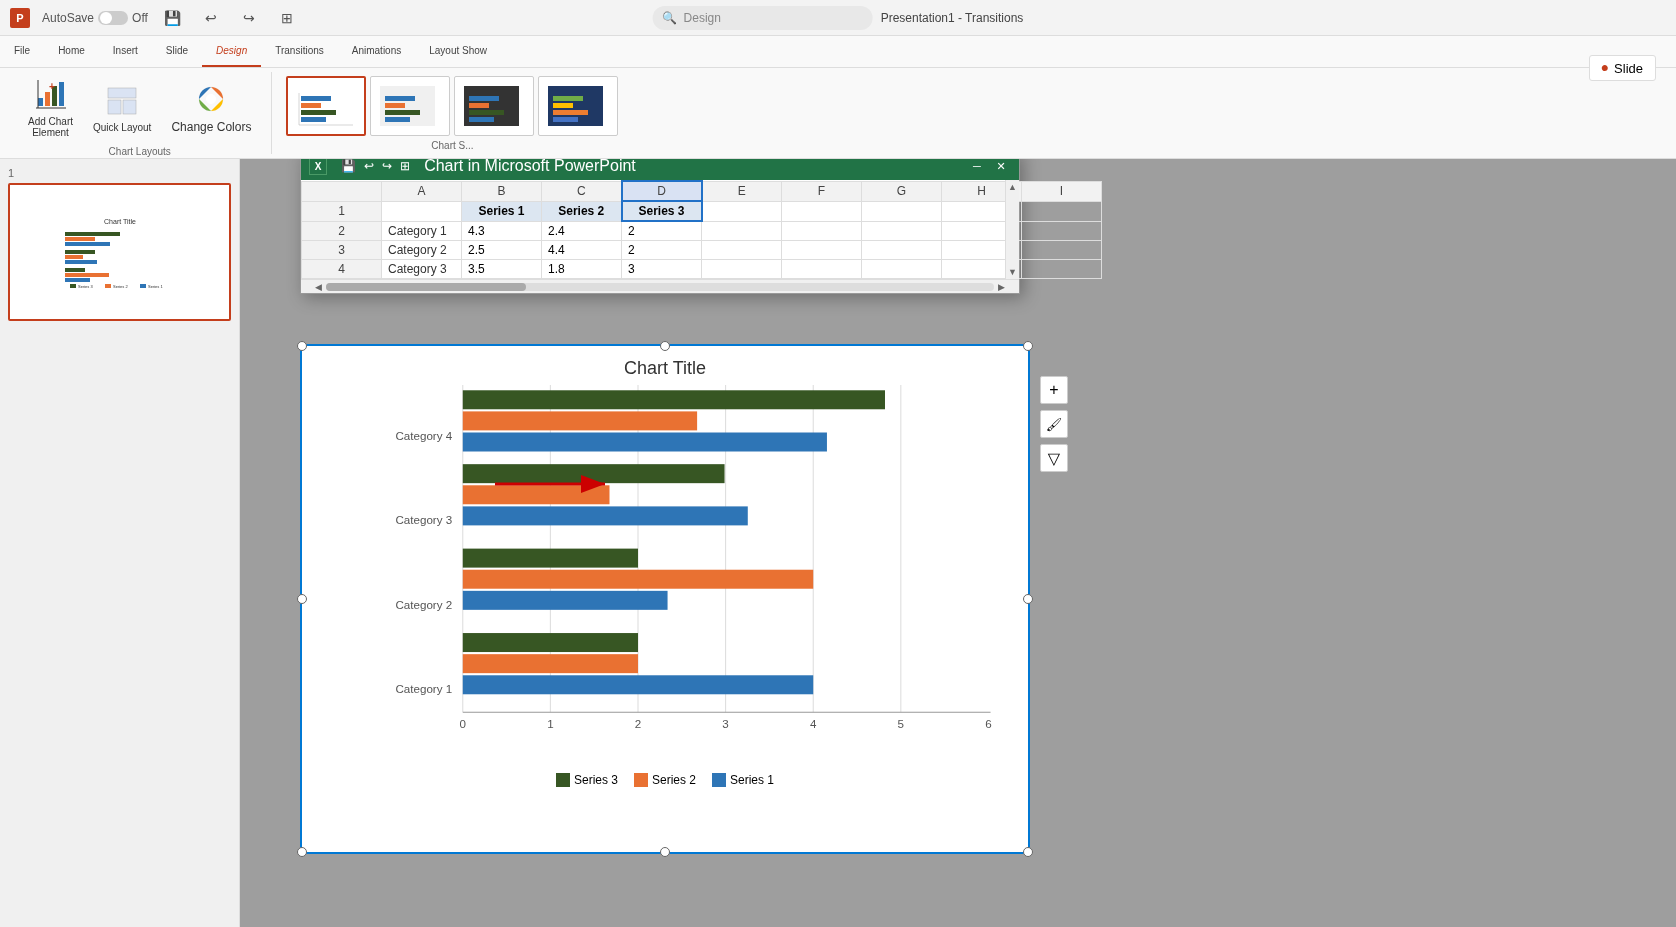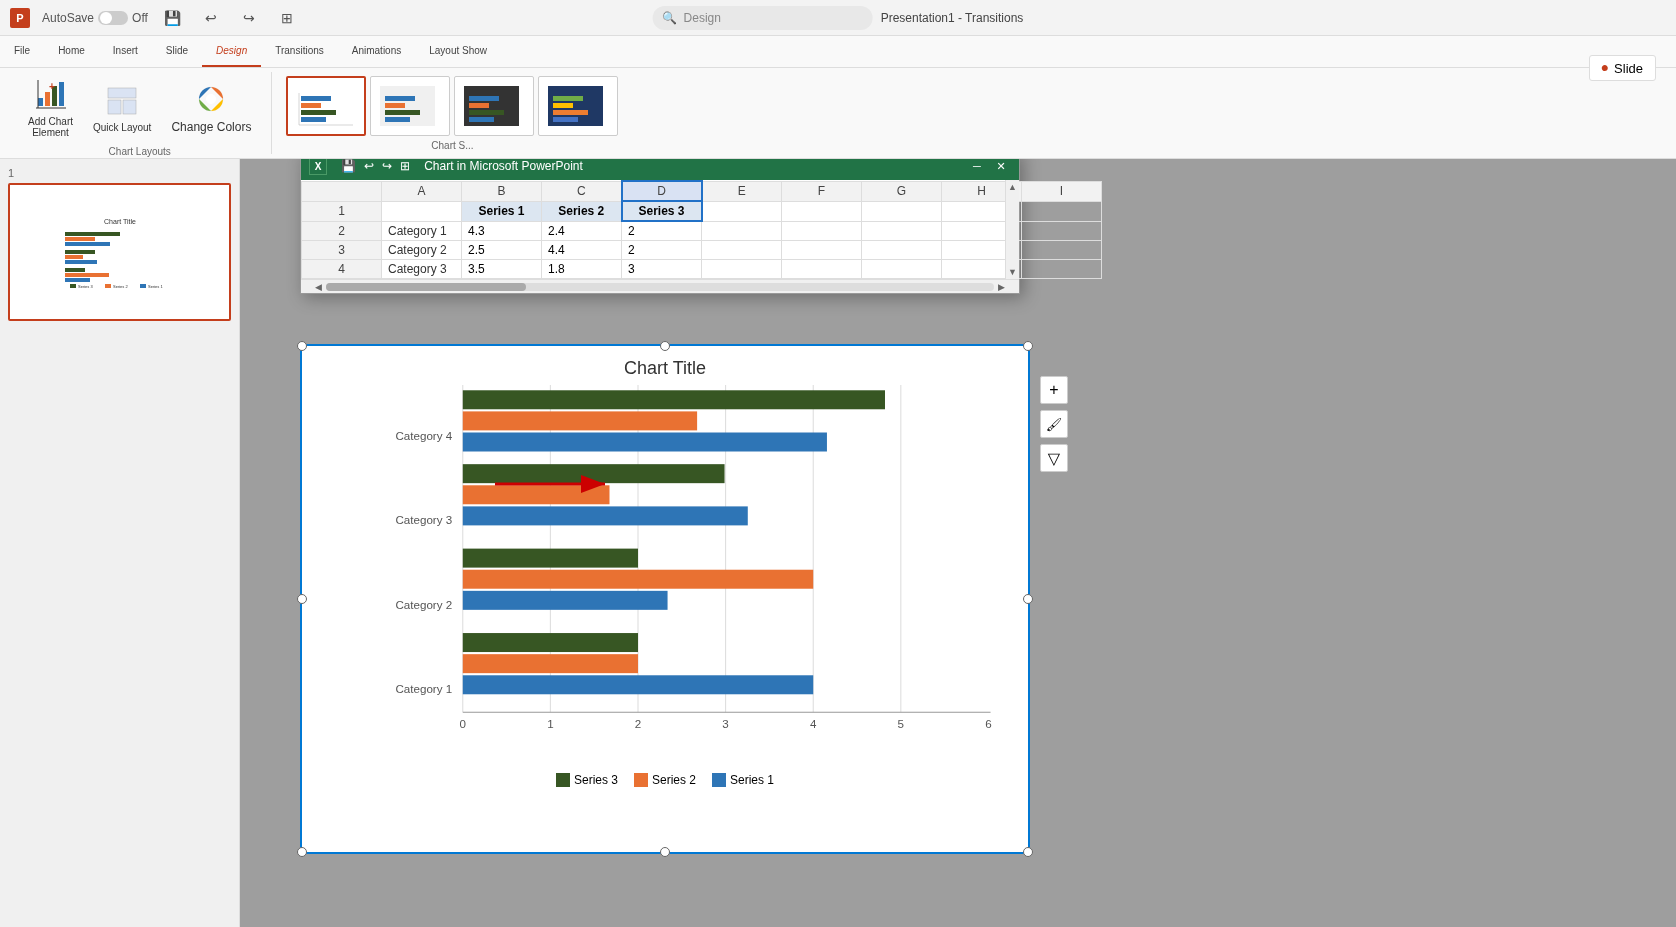--- a/index.html
+++ b/index.html
@@ -298,21 +298,21 @@
     <div class="excel-window">
       <div class="excel-titlebar">
         <div class="excel-titlebar-left">
           <div class="excel-icon">X</div>
           <div class="excel-toolbar" style="background:transparent; border:none; color:white;">
             <span style="cursor:pointer;">💾</span>
             <span style="cursor:pointer;">↩</span>
             <span style="cursor:pointer;">↪</span>
             <span style="cursor:pointer;">⊞</span>
           </div>
-          <span style="font-size:12px;">Chart in Microsoft PowerPoint</span>
+          <span style="font-size:16px;">Chart in Microsoft PowerPoint</span>
         </div>
         <div class="excel-titlebar-btns">
           <div class="excel-btn">─</div>
           <div class="excel-btn">✕</div>
         </div>
       </div>
 
       <div class="spreadsheet" style="position:relative;">
         <table>
           <thead>

